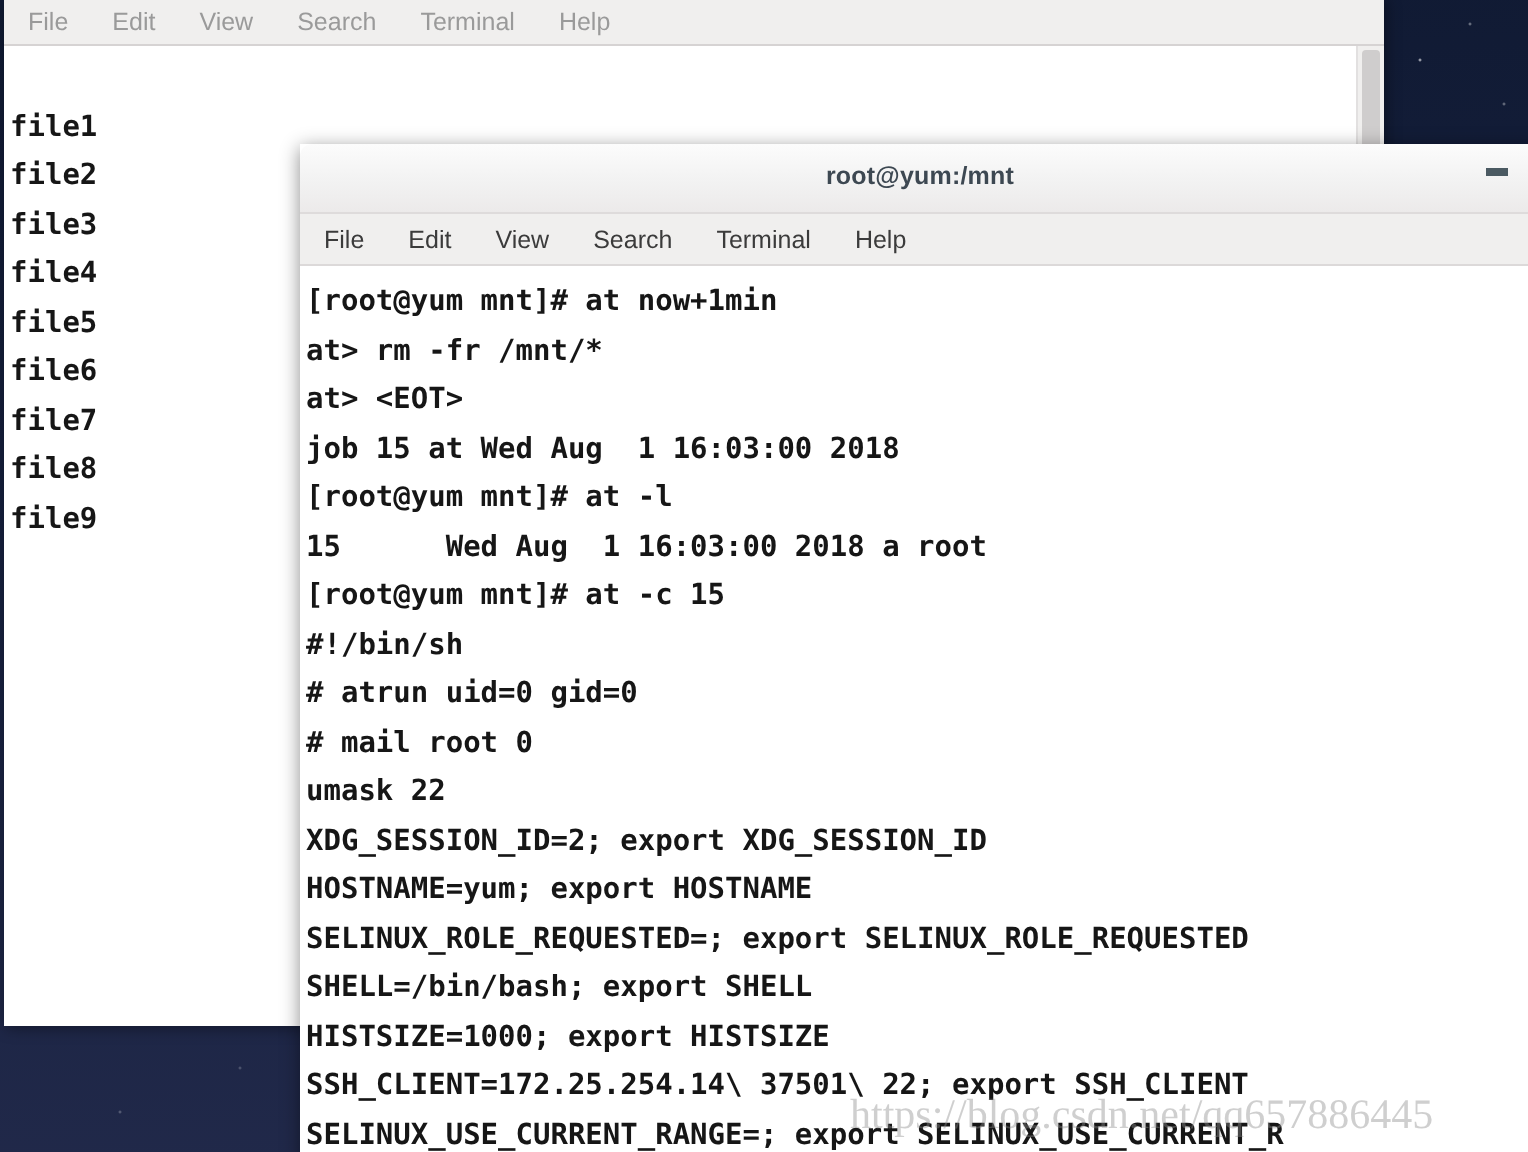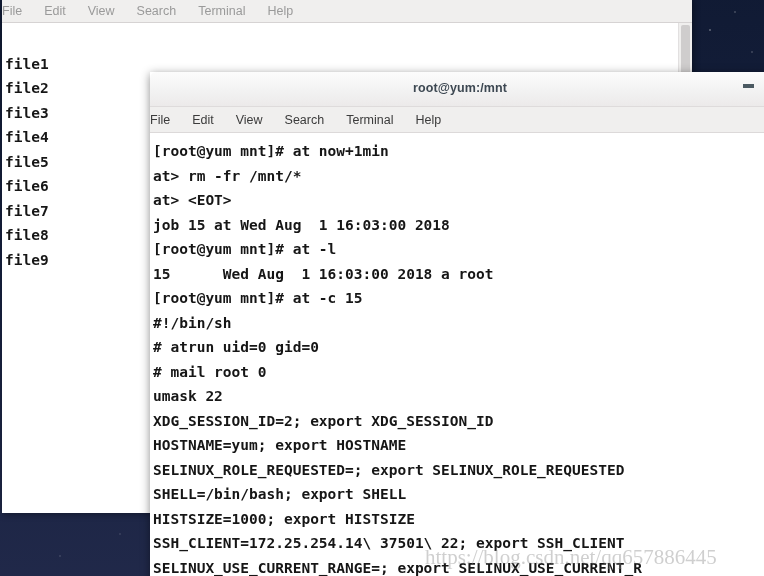--- a/index.html
+++ b/index.html
@@ -74,20 +74,21 @@
     background: #4b5a62;
     cursor: pointer;
   }
 
   .menubar {
     height: 26px;
     background: #f0efee;
     border-bottom: 1px solid #dcd9d9;
     display: flex;
     align-items: center;
+    padding-left: 12px;
     box-sizing: border-box;
   }
   .menubar .menu-item {
     font-size: 12.5px;
     color: #3b3b3b;
     margin-right: 22px;
     cursor: default;
     white-space: nowrap;
   }
   .menubar.inactive { background: #f0efee; }

